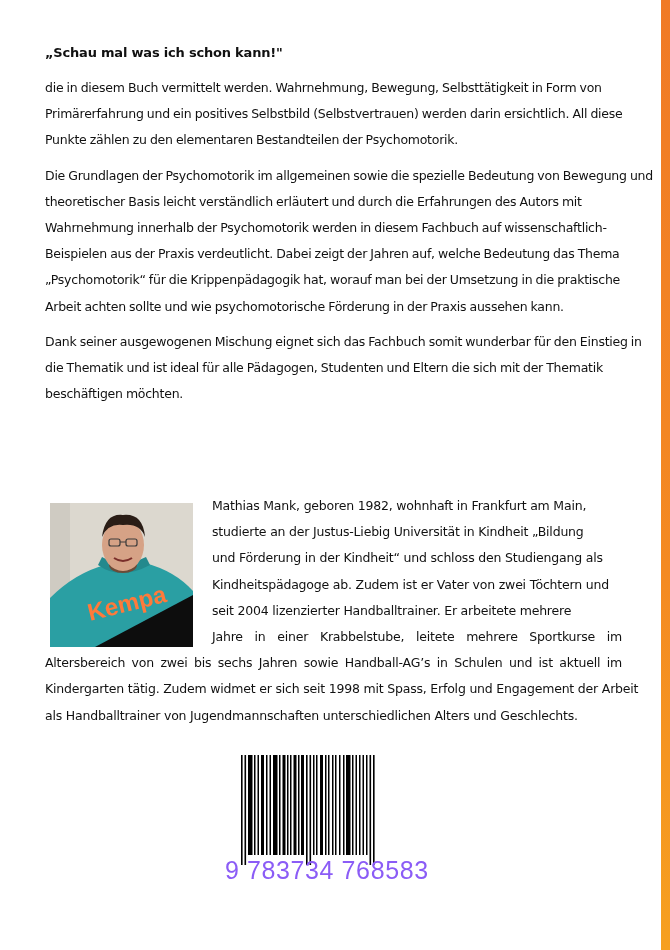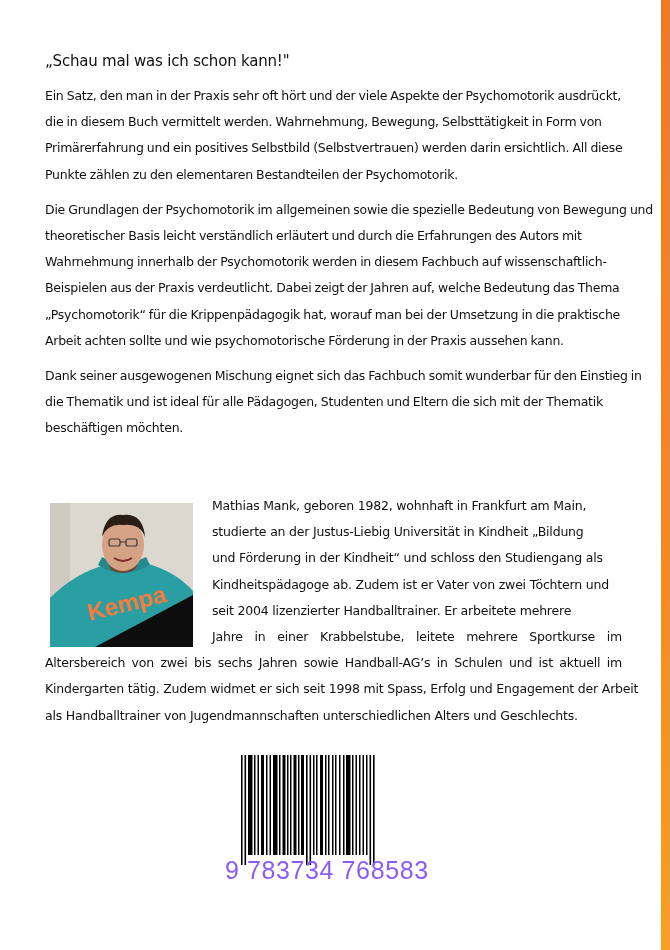--- a/index.html
+++ b/index.html
@@ -18,24 +18,24 @@
       width: 9px; height: 950px;
       background: linear-gradient(to bottom, #f07a26 0%, #f48a22 60%, #f6a020 100%);
     }
     .page {
       position: absolute;
       left: 45px;
       top: 40px;
       width: 580px;
     }
     .heading {
-      font-size: 15px;
-      font-weight: normal;
+      font-size: 13px;
+      font-weight: bold;
       line-height: 26px;
-      margin: 8px 0 9px 0;
+      margin: 0 0 9px 0;
       letter-spacing: -0.2px;
     }
     .para {
       font-size: 12.5px;
       line-height: 26.2px;
       margin: 0 0 9px 0;
       letter-spacing: -0.25px;
       word-spacing: -0.5px;
     }
     .photo {
@@ -93,21 +93,20 @@
   </style>
 </head>
 <body>
 
 <div class="stripe"></div>
 
 <div class="page">
   <p class="heading">„Schau mal was ich schon kann!"</p>
 
   <div class="para">
-    <span class="plain-line">Ein Satz, den man in der Praxis sehr oft hört und der viele Aspekte der Psychomotorik ausdrückt,</span>
     <span class="plain-line">die in diesem Buch vermittelt werden. Wahrnehmung, Bewegung, Selbsttätigkeit in Form von</span>
     <span class="plain-line">Primärerfahrung und ein positives Selbstbild (Selbstvertrauen) werden darin ersichtlich. All diese</span>
     <span class="plain-line">Punkte zählen zu den elementaren Bestandteilen der Psychomotorik.</span>
   </div>
 
   <div class="para">
     <span class="plain-line">Die Grundlagen der Psychomotorik im allgemeinen sowie die spezielle Bedeutung von Bewegung und</span>
     <span class="plain-line">theoretischer Basis leicht verständlich erläutert und durch die Erfahrungen des Autors mit</span>
     <span class="plain-line">Wahrnehmung innerhalb der Psychomotorik werden in diesem Fachbuch auf wissenschaftlich-</span>
     <span class="plain-line">Beispielen aus der Praxis verdeutlicht. Dabei zeigt der Jahren auf, welche Bedeutung das Thema</span>

